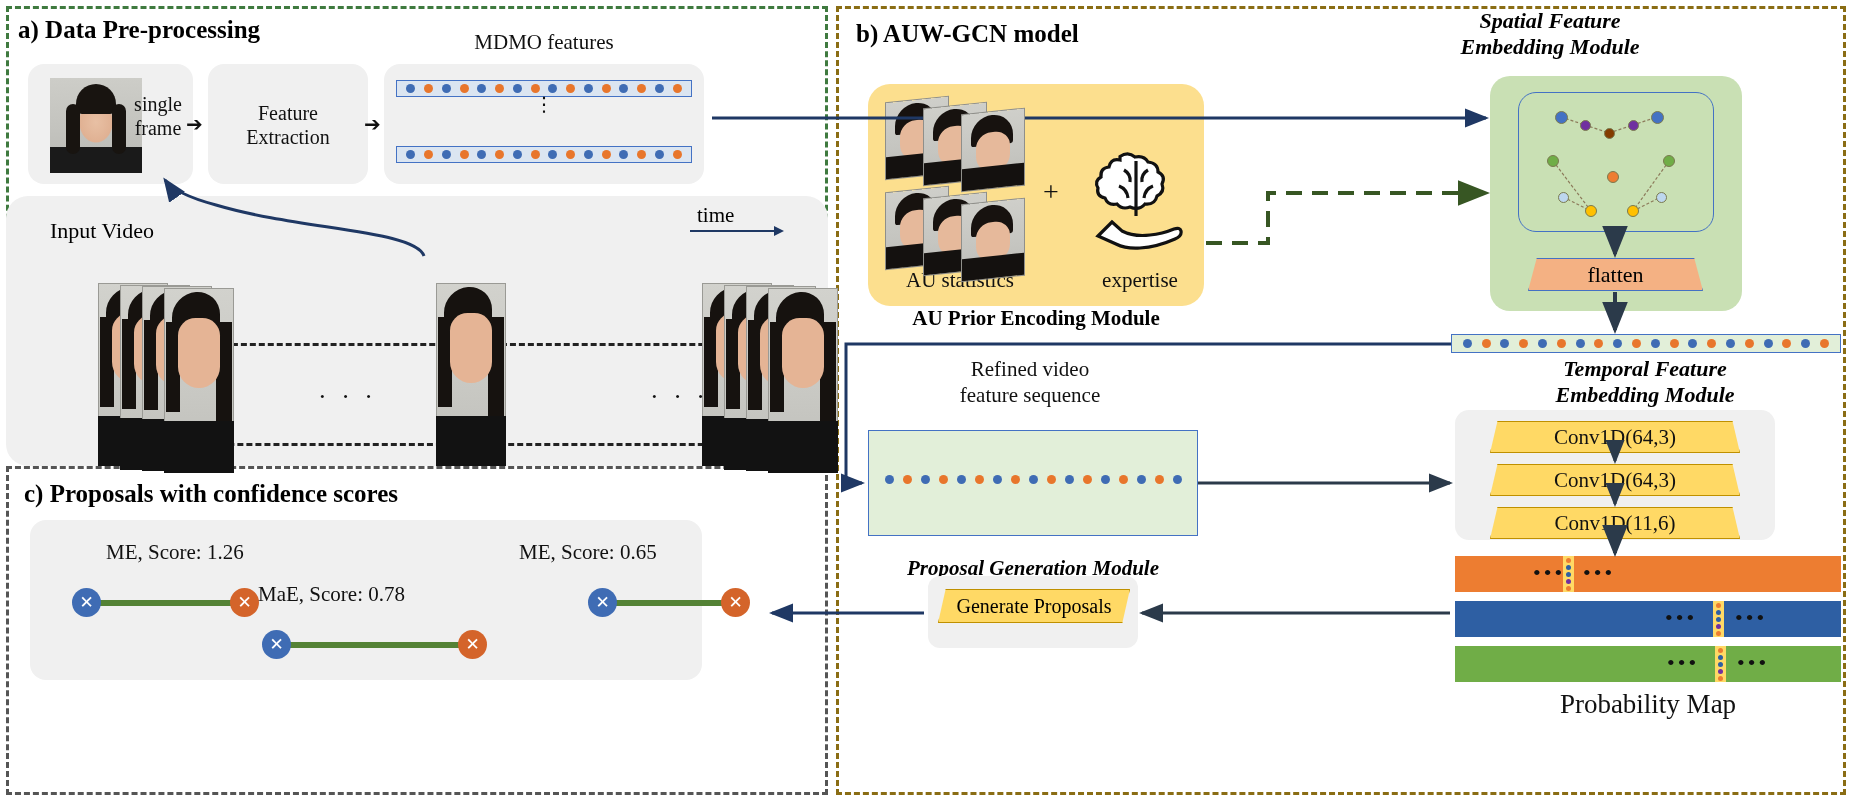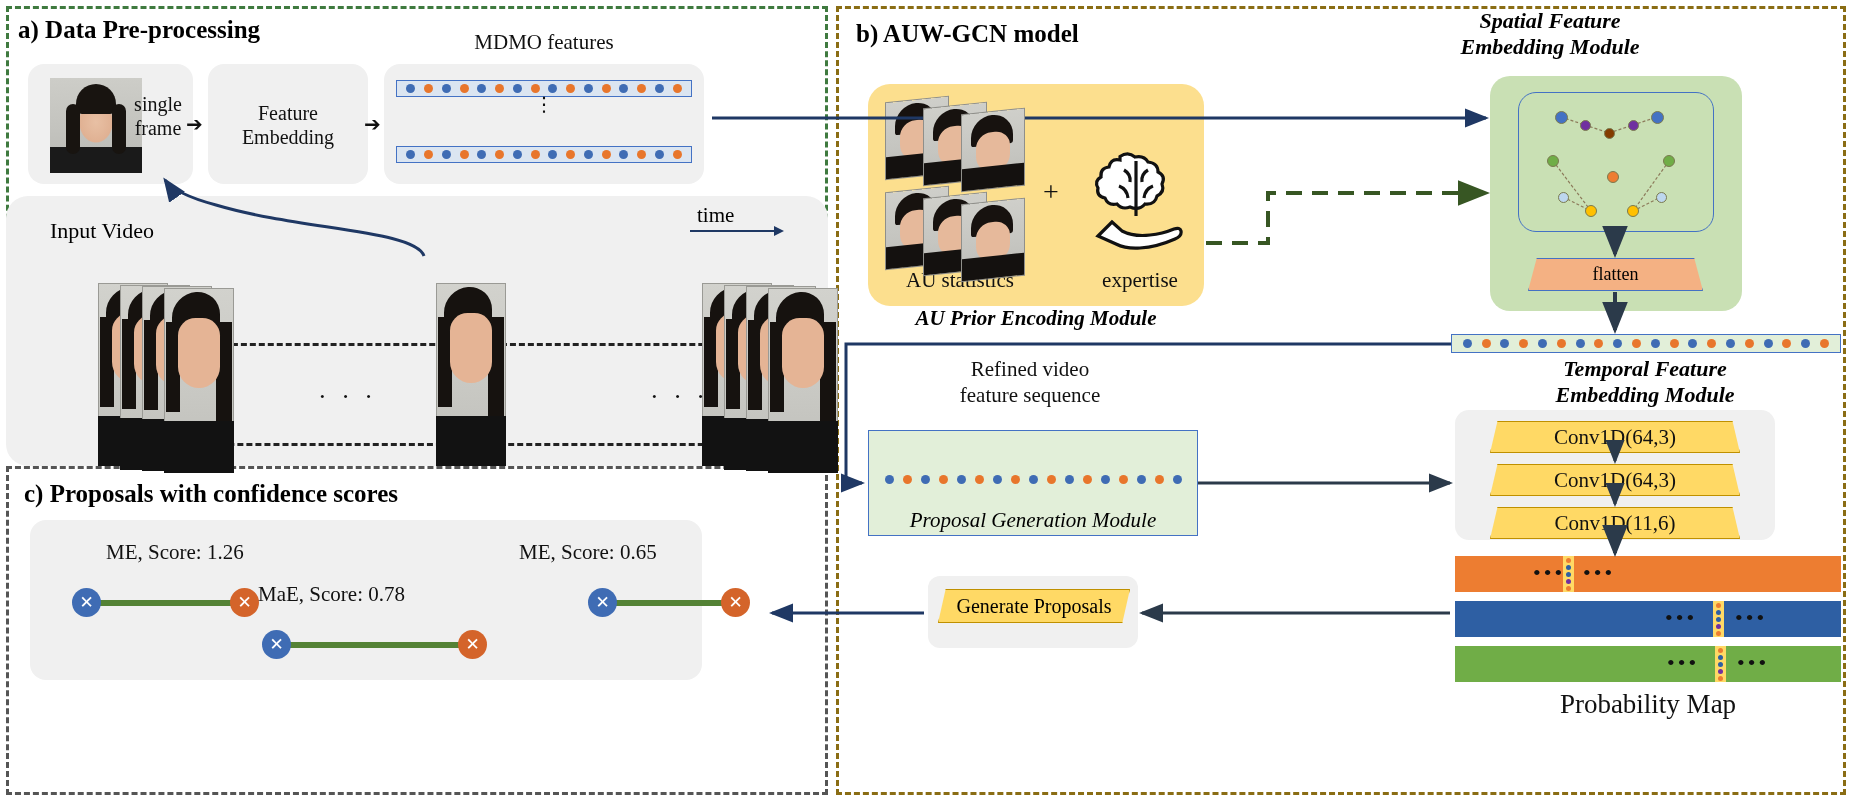--- a/index.html
+++ b/index.html
@@ -130,21 +130,21 @@
   .node.blue { background:#3f6cb4; }
   .node.orange { background:#d4642a; }
 
   
   #au-card { position:absolute; left:868px; top:84px; width:336px; height:222px;
              background:#fcdf8e; border-radius:22px; }
   #au-stat-lbl { position:absolute; left:880px; top:268px; width:160px; text-align:center; font-size:21px; }
   #expertise-lbl { position:absolute; left:1080px; top:268px; width:120px; text-align:center; font-size:21px; }
   #plus-sign { position:absolute; left:1043px; top:176px; font-size:28px; color:#111; }
   #au-prior-lbl { position:absolute; left:868px; top:306px; width:336px; text-align:center;
-                  font-size:21px; font-weight:bold; font-style:italic; }
+                  font-size:21px; font-weight:bold; }
 
   .mini-face { position:absolute; width:62px; height:76px;
     background: linear-gradient(180deg,#cfcfca 0%,#c5c5c0 60%,#bbbbb6 100%);
     transform: skewY(-6deg); box-shadow:0 0 0 1px #8f8f8a; }
   .mini-face .mh { position:absolute; left:9px; top:3px; width:42px; height:30px;
     background:#17120f; border-radius:22px 22px 3px 3px; }
   .mini-face .mf { position:absolute; left:14px; top:20px; width:34px; height:40px;
     background:#e6b99b; border-radius:16px 16px 18px 18px; }
   .mini-face .mb { position:absolute; left:0; bottom:0; width:62px; height:22px; background:#14110f; }
 
@@ -154,21 +154,21 @@
   #spatial-title { position:absolute; left:1400px; top:8px; width:300px; text-align:center;
                    font-size:22px; font-weight:bold; font-style:italic; line-height:1.2; }
   #spatial-card { position:absolute; left:1490px; top:76px; width:252px; height:235px;
                   background:#c9e0b4; border-radius:20px; }
   #graph-box { position:absolute; left:1518px; top:92px; width:196px; height:140px;
                border:1px solid #4472c4; border-radius:18px; }
   .gnode { position:absolute; border-radius:50%; border:1px solid #7a7a50; }
   #flatten-box { position:absolute; left:1528px; top:258px; width:175px; height:33px;
      background:#f4b183; border:1px solid #4472c4;
      clip-path: polygon(5% 0, 95% 0, 100% 100%, 0% 100%);
-     display:flex; align-items:center; justify-content:center; font-size:18px; }
+     display:flex; align-items:center; justify-content:center; font-size:22px; }
 
   
   #temporal-bar { position:absolute; left:1451px; top:334px; width:390px; height:19px;
      background:#e2efd9; border:1px solid #4472c4; display:flex; align-items:center;
      justify-content:space-around; padding:0 6px; }
   #temporal-title { position:absolute; left:1475px; top:356px; width:340px; text-align:center;
      font-size:22px; font-weight:bold; font-style:italic; line-height:1.2; }
   #conv-card { position:absolute; left:1455px; top:410px; width:320px; height:130px;
      background:#f0f0f0; border-radius:14px; }
   .conv-box { position:absolute; left:1490px; width:250px; height:32px; background:#ffd965;
@@ -191,22 +191,22 @@
   .pcd { width:5px; height:5px; border-radius:50%; }
   #prob-map-lbl { position:absolute; left:1455px; top:688px; width:386px; text-align:center; font-size:27px; }
 
   
   #refined-lbl { position:absolute; left:880px; top:356px; width:300px; text-align:center;
                  font-size:21px; line-height:1.25; }
   #refined-box { position:absolute; left:868px; top:430px; width:330px; height:106px;
                  background:#e2efd9; border:1px solid #4472c4; }
   #refined-dots { position:absolute; left:880px; top:475px; width:306px;
                   display:flex; justify-content:space-around; align-items:center; }
-  #pgm-lbl { position:absolute; left:868px; top:508px; width:330px; text-align:center;
-             font-size:21px; font-weight:normal; font-style:italic; }
+  #pgm-lbl { position:absolute; left:868px; top:556px; width:330px; text-align:center;
+             font-size:21px; font-weight:bold; font-style:italic; }
   #gen-card { position:absolute; left:928px; top:576px; width:210px; height:72px;
               background:#f0f0f0; border-radius:12px; }
   #gen-box { position:absolute; left:938px; top:589px; width:192px; height:34px;
      background:#ffd965; border:1px solid #bf9000;
      clip-path: polygon(4% 0, 100% 0, 96% 100%, 0 100%);
      display:flex; align-items:center; justify-content:center; font-size:20px; }
   svg.overlay { position:absolute; left:0; top:0; width:1851px; height:801px;
                 pointer-events:none; }
 </style>
 </head>
@@ -220,21 +220,21 @@
 </div>
 <div class="lbl" id="single-frame-lbl">
   <span>single</span><br>
   <span>frame</span>
 </div>
 <div class="arrow-small" id="ar1">➔</div>
 
 <div class="card" id="feat-card"></div>
 <div class="lbl" id="feat-extraction-lbl">
   <span>Feature</span><br>
-  <span>Embedding</span>
+  <span>Extraction</span>
 </div>
 <div class="arrow-small" id="ar2">➔</div>
 
 <div id="mdmo-title" class="lbl">MDMO features</div>
 <div class="card" id="mdmo-card"></div>
 <div class="featbar" id="mdmo-bar1">
     <span class="dot b"></span>
     <span class="dot o"></span>
     <span class="dot b"></span>
     <span class="dot o"></span>

